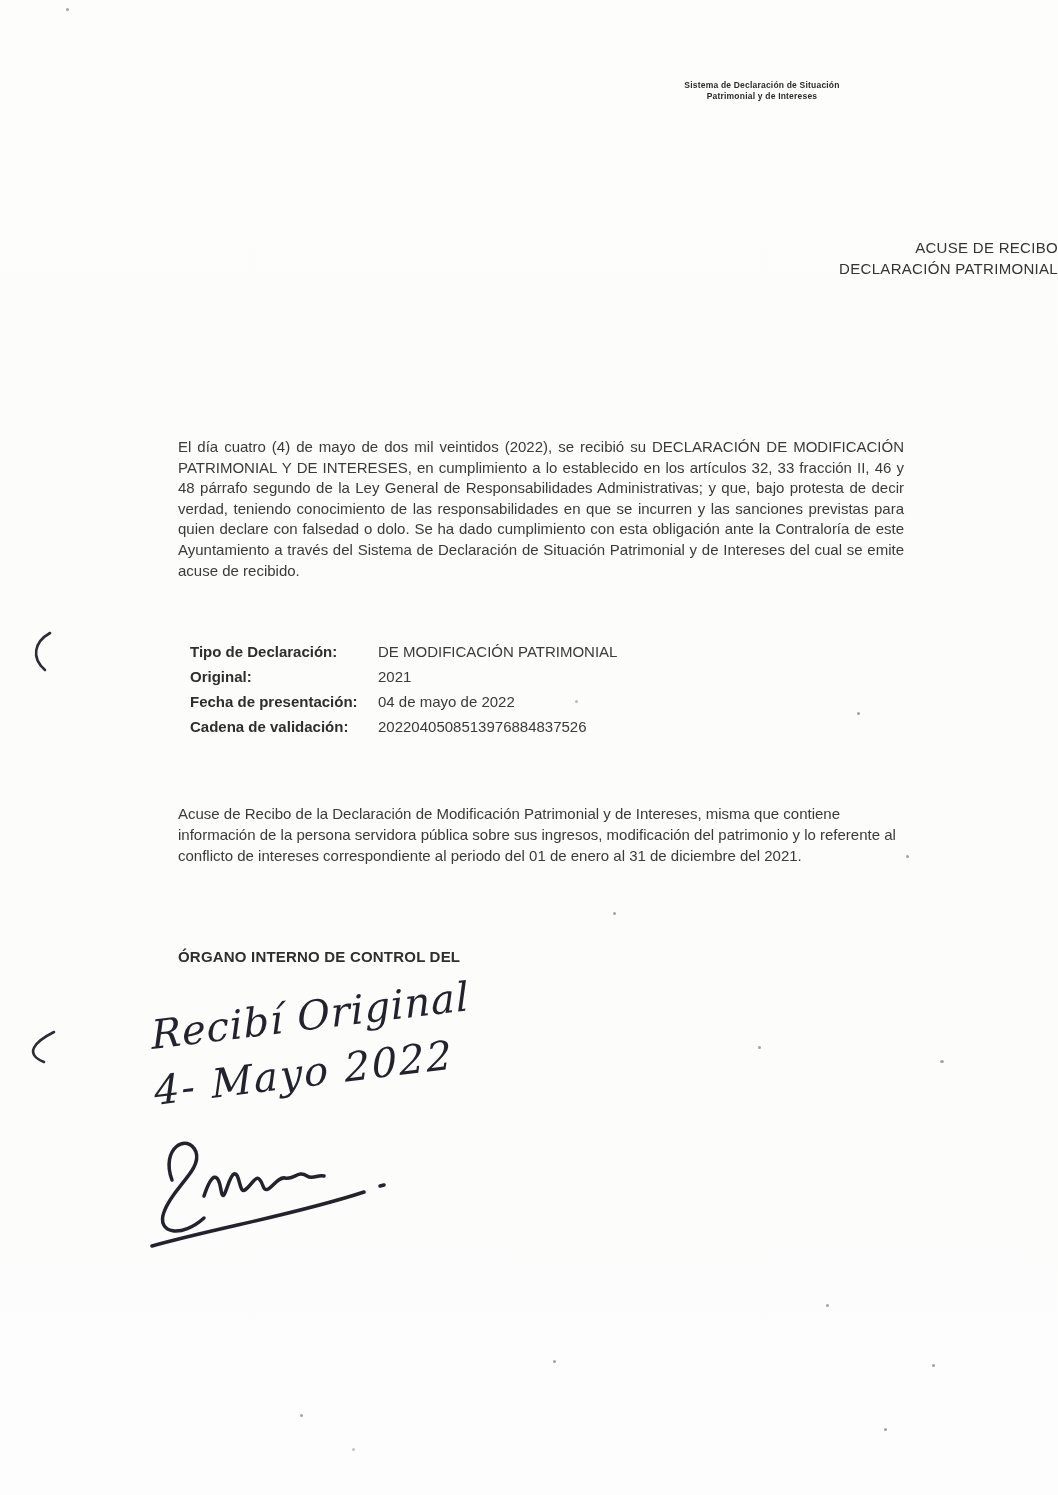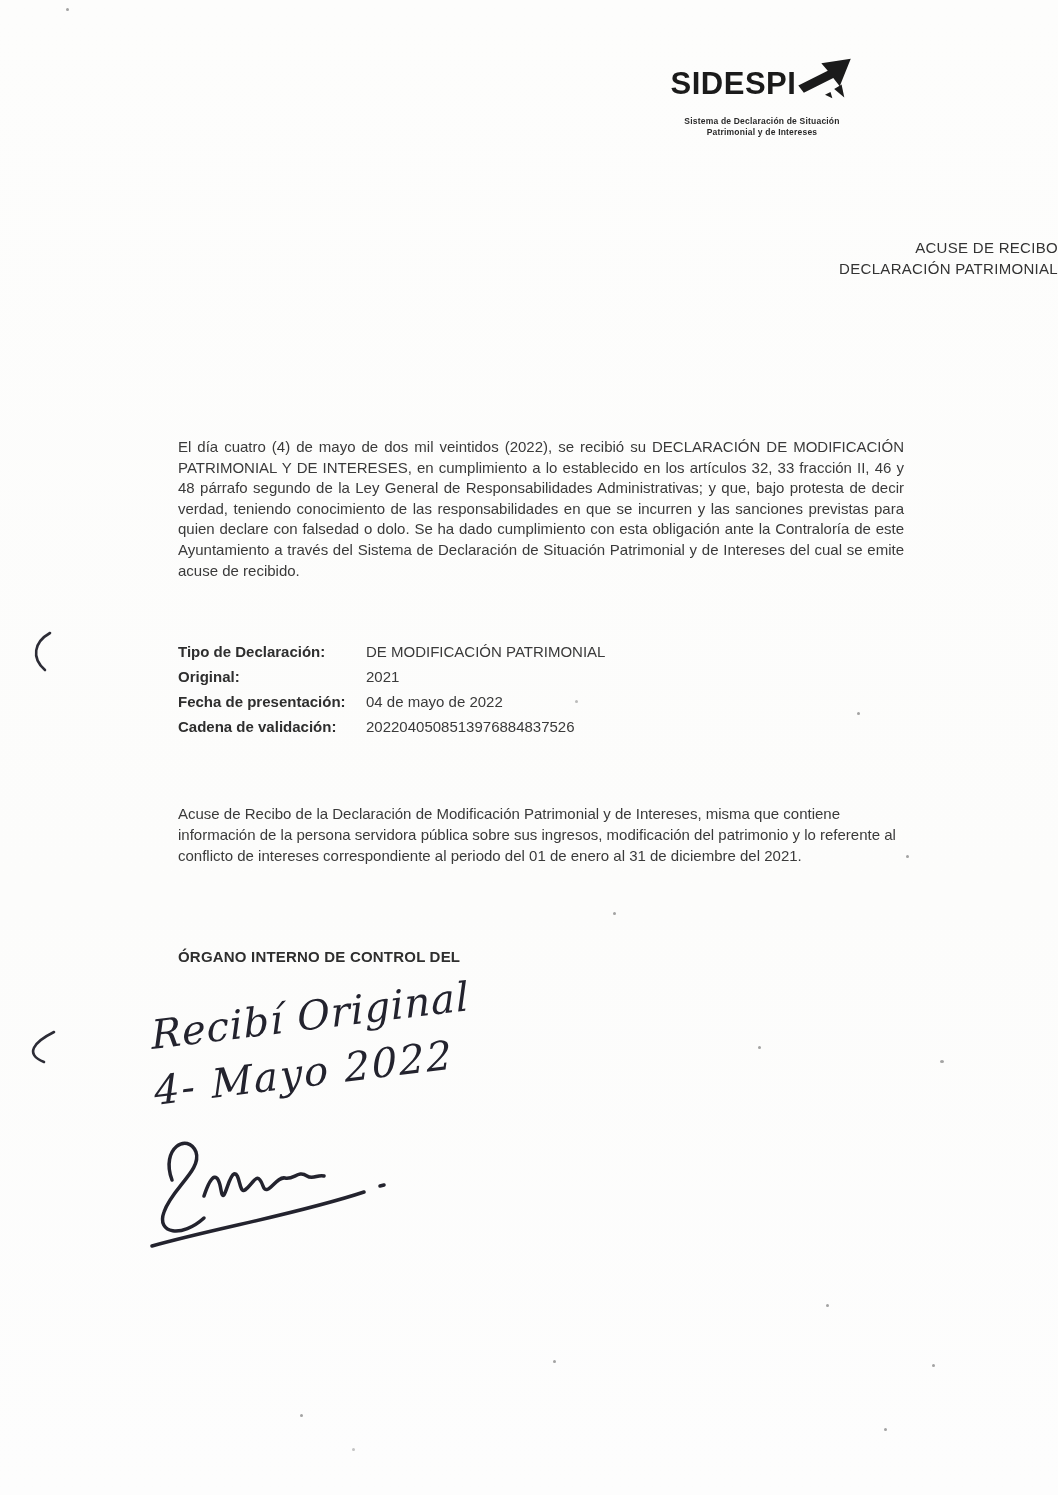--- a/index.html
+++ b/index.html
@@ -26,21 +26,21 @@
 
   
   .recipient { position:absolute; top:376px; left:178px; font-size:15px; font-weight:bold;
     line-height:20px; color:#2e2e2e; }
 
   
   .body-par { position:absolute; top:437px; left:178px; width:726px;
     font-size:15px; line-height:20.6px; text-align:justify; color:#3a3a3a; }
 
   
-  .fields { position:absolute; top:643px; left:178px; display:grid;
+  .fields { position:absolute; top:643px; left:190px; display:grid;
     grid-template-columns:188px auto; row-gap:7px; font-size:15px; line-height:18px; }
   .field-row { display:contents; }
   .field-label { font-weight:bold; color:#2e2e2e; }
   .field-value { color:#3a3a3a; }
 
   
   .closing-par { position:absolute; top:803px; left:178px; width:730px;
     font-size:15px; line-height:21px; color:#3a3a3a; }
 
   
@@ -60,28 +60,20 @@
   .pen-mark { position:absolute; }
   .speck { position:absolute; width:3px; height:3px; border-radius:50%;
     background:#5a5a5a; opacity:0.55; }
 </style>
 </head>
 <body>
 
 <div class="page">
 
   <div class="logo">
-    <div class="logo-row">
-      <span class="logo-text">SIDESPI</span>
-      <svg class="logo-arrow" viewBox="0 0 60 50">
-        <path d="M1,32 L33,16 L26,8 L58,3 L46,33 L39,24 L7,40 Z" fill="#1b1b1b"></path>
-        <path d="M40,36 l11,9 l-3,-14 z" fill="#1b1b1b"></path>
-        <path d="M30,42 l8,4 l-2,-7 z" fill="#1b1b1b"></path>
-      </svg>
-    </div>
     <div class="logo-tagline">
       <div>Sistema de Declaración de Situación</div>
       <div>Patrimonial y de Intereses</div>
     </div>
   </div>
 
   <div class="doc-title">
     <div>ACUSE DE RECIBO</div>
     <div>DECLARACIÓN PATRIMONIAL</div>
   </div>

